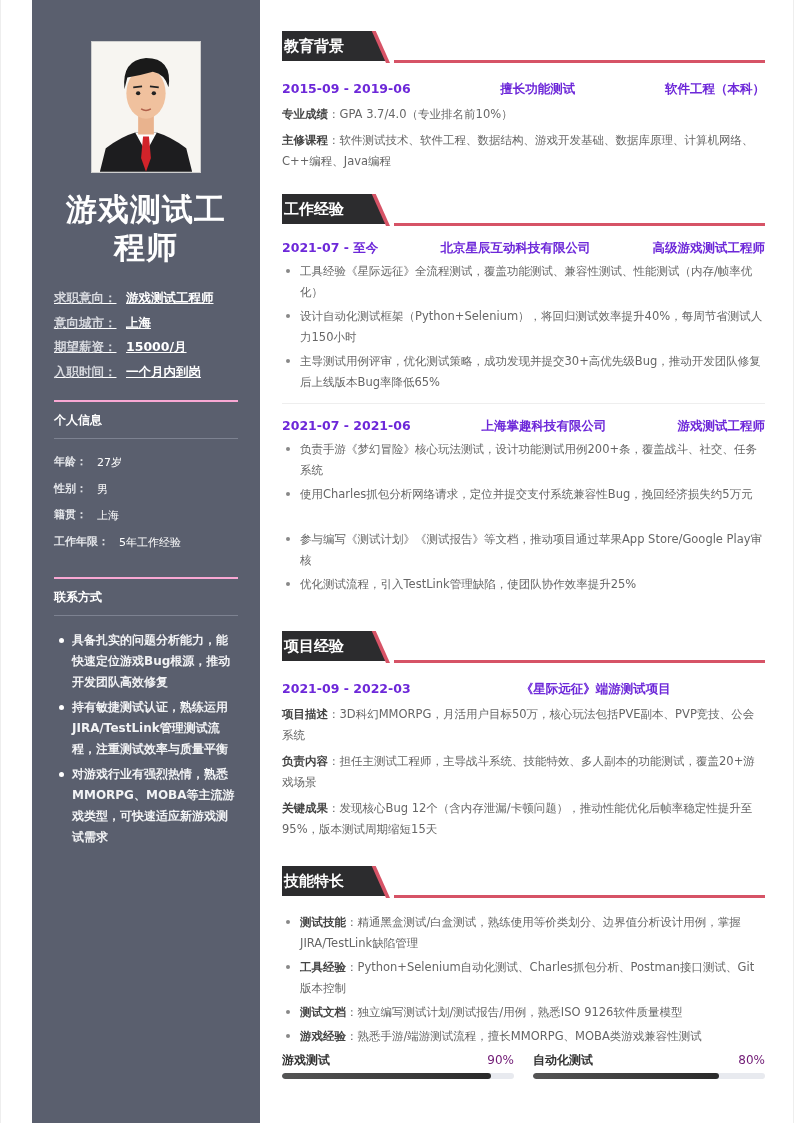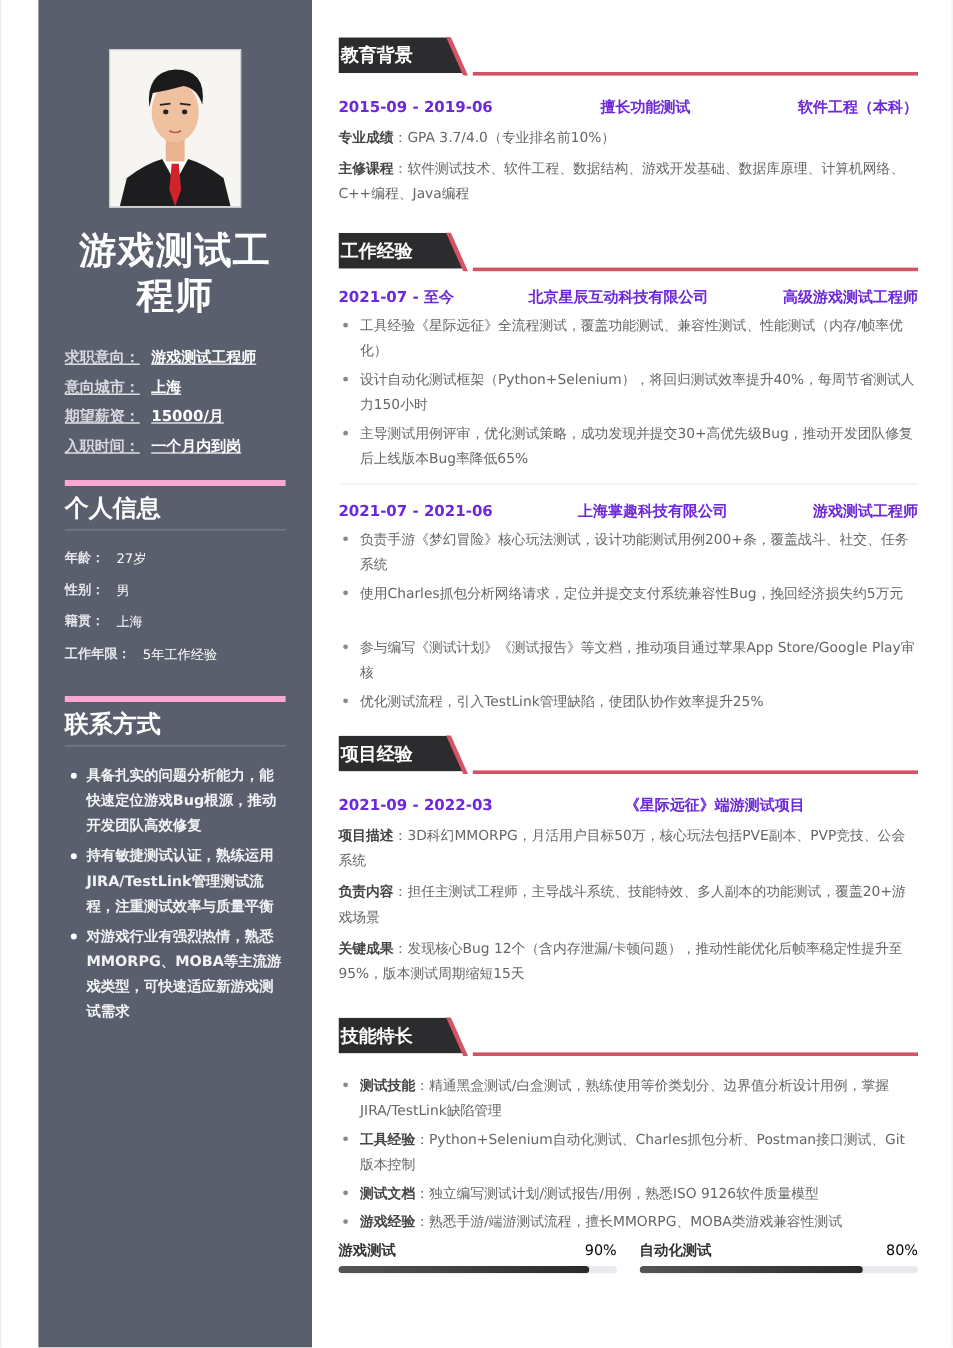--- a/index.html
+++ b/index.html
@@ -8,21 +8,21 @@
   .page { position: absolute; left: 0; top: 0; width: 794px; height: 1123px; border-left: 1px solid #eee; border-right: 1px solid #eee; }
   .sidebar { position: absolute; left: 31px; top: 0; width: 228px; height: 1123px; background: #5a5f6e; color: #fff; padding: 0 22px; }
   .photo { width: 110px; height: 132px; margin: 41px auto 0; background: #f6f4f0; border: 1px solid #cfcfcf; position: relative; overflow: hidden; }
   .photo svg { display: block; width: 100%; height: 100%; }
   .name { text-align: center; font-size: 31px; font-weight: bold; line-height: 38px; margin-top: 17px; letter-spacing: 1px; }
   .intent { margin-top: 20px; text-decoration: underline; }
   .intent-row { display: flex; font-size: 12.5px; font-weight: bold; line-height: 24.5px; }
   .intent-row .k { color: #d6d8de; width: 72px; }
   .intent-row .v { color: #fff; }
   .sb-sec { margin-top: 16px; }
-  .sb-title { border-top: 5px solid #f9a8d4; border-bottom: 1px solid #7d8291; font-size: 20px; font-weight: bold; line-height: 36px; color: #fff; }
+  .sb-title { border-top: 2px solid #f9a8d4; border-bottom: 1px solid #7d8291; font-size: 12px; font-weight: bold; line-height: 36px; color: #fff; }
   .info-list { margin-top: 10px; }
   .info-row { display: flex; font-size: 11px; line-height: 26.5px; }
   .info-row .k { font-weight: bold; color: #e4e6ea; margin-right: 10px; white-space: nowrap; }
   .info-row .v { color: #fff; word-break: break-all; line-height: 19px; padding-top: 4px; }
   .eval-list { list-style: none; margin-top: 14px; padding-left: 0; }
   .eval-list li { position: relative; padding-left: 18px; font-size: 12px; font-weight: bold; line-height: 21px; margin-bottom: 4px; color: #f2f3f5; }
   .eval-list li::before { content: ""; position: absolute; left: 5px; top: 8px; width: 5px; height: 5px; border-radius: 50%; background: #fff; }
   .main { position: absolute; left: 281px; top: 0; width: 483px; }
   .sec-head { position: relative; height: 30px; margin-top: 31px; }
   .sec-head .label { position: absolute; left: 0; top: 0; height: 30px; width: 106px; background: #2c2c2e; color: #fff; font-size: 15px; font-weight: bold; line-height: 30px; padding-left: 2px; clip-path: polygon(0 0, 92px 0, 106px 30px, 0 30px); }
@@ -33,21 +33,21 @@
   .kv b { color: #444; }
   .bul { list-style: none; margin-top: 3px; }
   .bul li { position: relative; padding-left: 18px; font-size: 11.5px; line-height: 21px; color: #666; margin-bottom: 3px; }
   .bul li::before { content: ""; position: absolute; left: 4px; top: 8px; width: 4px; height: 4px; border-radius: 50%; background: #888; }
   .bul li b { color: #444; }
   .divider { height: 1px; background: #eee; margin: 10px 0 0; }
   .skills-bars { display: flex; justify-content: space-between; margin-top: 4px; }
   .sbar { width: 232px; }
   .sbar .top { display: flex; justify-content: space-between; font-size: 12px; line-height: 18px; }
   .sbar .top .n { font-weight: bold; color: #333; }
-  .sbar .top .p { color: #000000; }
+  .sbar .top .p { color: #701a75; }
   .sbar .track { height: 6px; background: #e8eaef; border-radius: 3px; margin-top: 4px; overflow: hidden; }
   .sbar .fill { height: 100%; background: linear-gradient(90deg, #555, #2a2a2a); border-radius: 3px; }
 </style>
 </head>
 <body>
 
 <div class="page">
 
   <aside class="sidebar">
     <div class="photo">
@@ -158,21 +158,21 @@
       <span>上海掌趣科技有限公司</span>
       <span>游戏测试工程师</span>
     </div>
     <ul class="bul">
       <li>负责手游《梦幻冒险》核心玩法测试，设计功能测试用例200+条，覆盖战斗、社交、任务系统</li>
       <li style="margin-bottom:24px">使用Charles抓包分析网络请求，定位并提交支付系统兼容性Bug，挽回经济损失约5万元</li>
       <li>参与编写《测试计划》《测试报告》等文档，推动项目通过苹果App Store/Google Play审核</li>
       <li>优化测试流程，引入TestLink管理缺陷，使团队协作效率提升25%</li>
     </ul>
 
-    <div class="sec-head" style="margin-top:18px">
+    <div class="sec-head" style="margin-top:36px">
       <div class="label">项目经验</div>
       <div class="slash"></div>
       <div class="line"></div>
     </div>
     <div class="row3" style="margin-top:18px;justify-content:flex-start">
       <span>2021-09 - 2022-03</span>
       <span style="margin-left:110px">《星际远征》端游测试项目</span>
     </div>
     <div class="kv"><b>项目描述</b><span>：3D科幻MMORPG，月活用户目标50万，核心玩法包括PVE副本、PVP竞技、公会系统</span></div>
     <div class="kv"><b>负责内容</b><span>：担任主测试工程师，主导战斗系统、技能特效、多人副本的功能测试，覆盖20+游戏场景</span></div>

